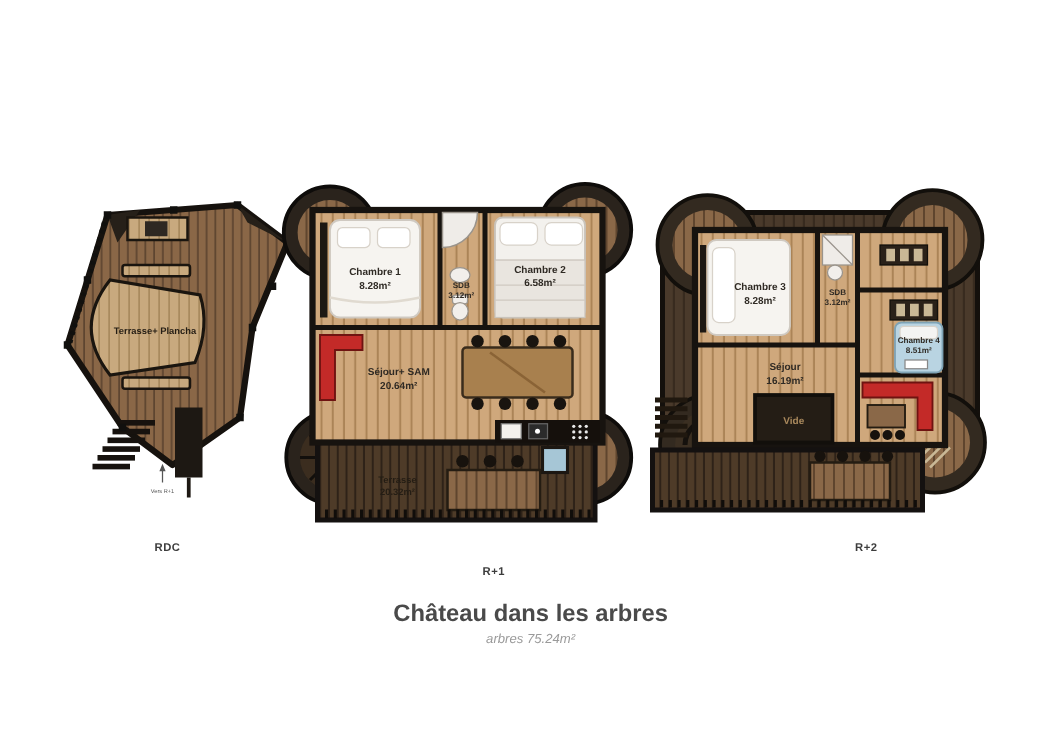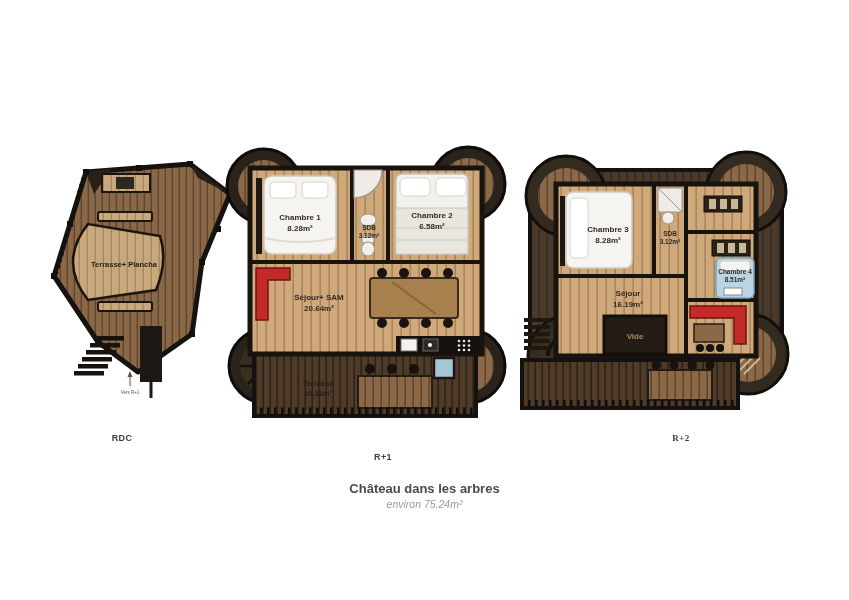--- a/index.html
+++ b/index.html
@@ -1,22 +1,22 @@
 <!DOCTYPE html>
 <html><head>
 <meta charset="utf-8">
 <style>
   html,body{margin:0;padding:0;background:#ffffff;}
   .sheet{position:relative;width:849px;height:600px;background:#ffffff;overflow:hidden;
          font-family:"Liberation Sans",sans-serif;}
   .plan{position:absolute;}
   .floor-label{position:absolute;transform:translateX(-50%);font-size:9px;font-weight:700;
-               color:#3d3d3d;letter-spacing:.4px;}
+               color:#3d3d3d;letter-spacing:.4px;margin-left:12px;}
   .title-block{position:absolute;left:0;top:481px;width:849px;text-align:center;}
-  .main-title{font-size:13px;font-weight:700;color:#4a4a4a;margin:0;}
+  .main-title{font-size:19px;font-weight:700;color:#4a4a4a;margin:0;}
   .sub-title{font-size:10.5px;font-style:italic;color:#9a9a9a;margin-top:2px;}
   
   .rl{font:700 8px "Liberation Sans",sans-serif;fill:#2f2a24;}
   .rs{font:700 6.5px "Liberation Sans",sans-serif;fill:#2f2a24;}
   .rt{font:700 7.5px "Liberation Sans",sans-serif;fill:#241d14;}
   .rv{font:700 8px "Liberation Sans",sans-serif;fill:#a8885c;}
   .rn{font:400 4.5px "Liberation Sans",sans-serif;fill:#555;}
   text{text-anchor:middle;}
 </style>
 </head>
@@ -323,20 +323,20 @@
     <text class="rs" x="162" y="104">3.12m²</text>
     <text class="rs" x="227" y="134">Chambre 4</text>
     <text class="rs" x="227" y="142">8.51m²</text>
     <text class="rl" x="120" y="156">Séjour</text>
     <text class="rl" x="120" y="167">16.19m²</text>
     <text class="rv" x="127" y="199">Vide</text>
   </svg>
 
   <div class="floor-label" style="left:122px;top:433px;">RDC</div>
   <div class="floor-label" style="left:383px;top:452px;">R+1</div>
-  <div class="floor-label" style="left:681px;top:433px;font-family:Liberation Serif, serif;">R+2</div>
+  <div class="floor-label" style="left:681px;top:433px;">R+2</div>
 
   <div class="title-block">
     <div class="main-title">Château dans les arbres</div>
-    <div class="sub-title">environ 75.24m²</div>
+    <div class="sub-title">arbres 75.24m²</div>
   </div>
 
 </div>
 
 </body></html>

